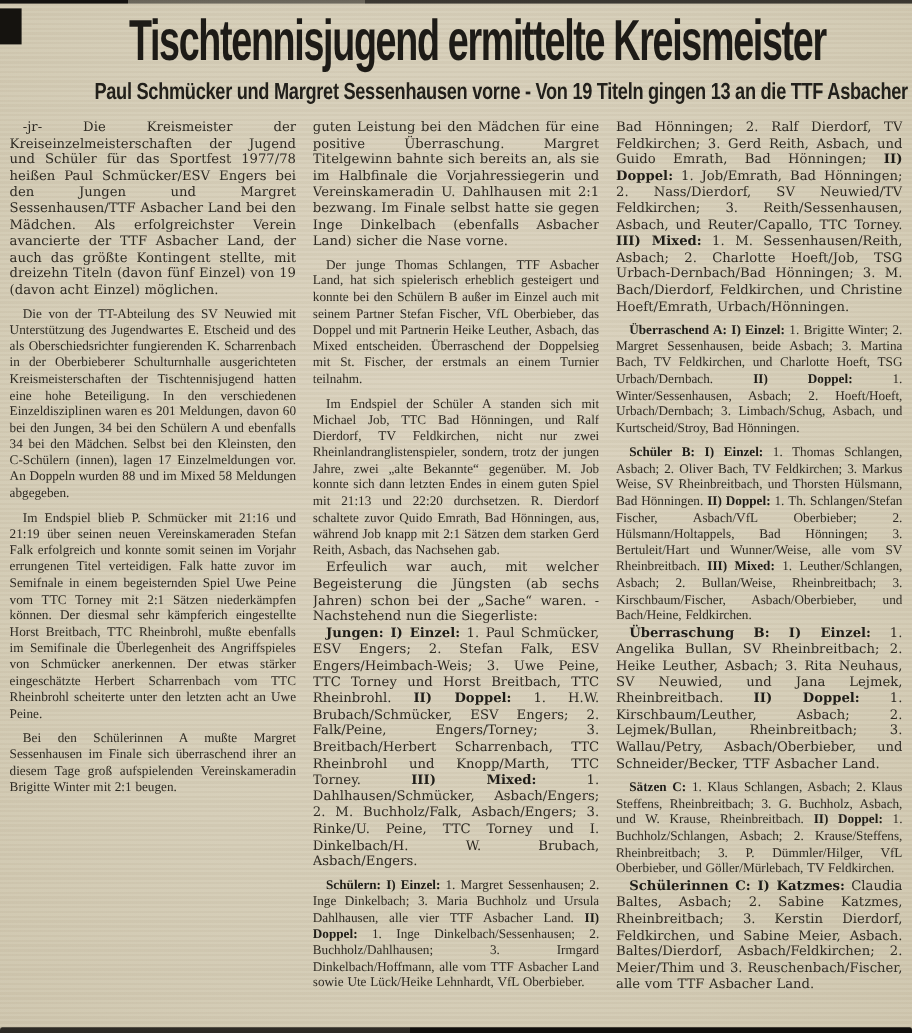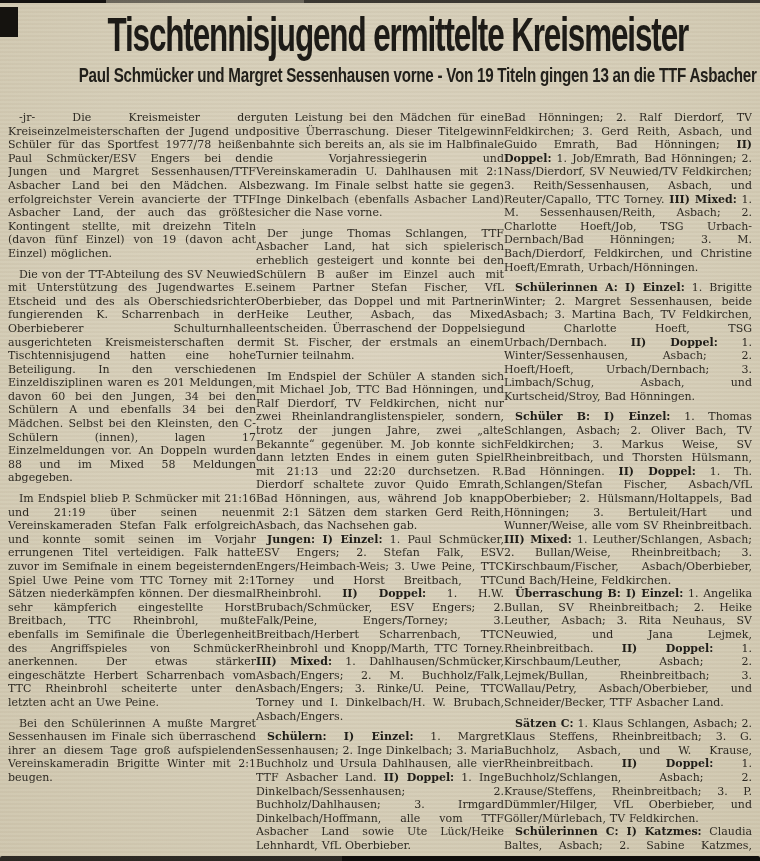--- a/index.html
+++ b/index.html
@@ -28,32 +28,32 @@
   .subhead-wrap{text-align:center;margin-top:5px;}
   .subheadline{
     display:inline-block;white-space:nowrap;
     font-family:"Liberation Sans", sans-serif;
     font-weight:bold;font-size:18.5px;letter-spacing:-0.3px;
     color:#22201b;
     transform:scale(0.82,1.05);transform-origin:50% 50%;
   }
   .columns{
     position:absolute;top:99px;left:8px;right:8px;bottom:7px;
-    display:flex;overflow:hidden;margin-top:12px;
+    display:flex;gap:14px;overflow:hidden;
   }
   .col{flex:1 1 0;overflow:hidden;}
   .para{
     margin:0;
     font-size:11px;line-height:13.6px;
     text-align:justify;text-justify:inter-word;
     hyphens:auto;-webkit-hyphens:auto;
     word-spacing:0.4px;
   }
   .para.indent{text-indent:11px;}
-  .para.gap{margin-top:7px;}
+  .para.gap{margin-top:7px;font-family:Liberation Serif, serif;}
   .para b{font-weight:bold;color:#1f1d18;}
 </style>
 </head>
 <body>
 
 <div class="page">
   <div class="edge-top"></div>
   <div class="corner-mark"></div>
 
   <div class="head-wrap">
@@ -65,29 +65,30 @@
   </div>
 
   <div class="columns">
     <div class="col">
         <p class="para indent">-jr- Die Kreismeister der Kreiseinzelmeisterschaften der Jugend und Schüler für das Sportfest 1977/78 heißen Paul Schmücker/ESV Engers bei den Jungen und Margret Sessenhausen/TTF Asbacher Land bei den Mädchen. Als erfolgreichster Verein avancierte der TTF Asbacher Land, der auch das größte Kontingent stellte, mit dreizehn Titeln (davon fünf Einzel) von 19 (davon acht Einzel) möglichen.</p>
         <p class="para indent gap">Die von der TT-Abteilung des SV Neuwied mit Unterstützung des Jugendwartes E. Etscheid und des als Oberschiedsrichter fungierenden K. Scharrenbach in der Oberbieberer Schulturnhalle ausgerichteten Kreismeisterschaften der Tischtennisjugend hatten eine hohe Beteiligung. In den verschiedenen Einzeldisziplinen waren es 201 Meldungen, davon 60 bei den Jungen, 34 bei den Schülern A und ebenfalls 34 bei den Mädchen. Selbst bei den Kleinsten, den C-Schülern (innen), lagen 17 Einzelmeldungen vor. An Doppeln wurden 88 und im Mixed 58 Meldungen abgegeben.</p>
         <p class="para indent gap">Im Endspiel blieb P. Schmücker mit 21:16 und 21:19 über seinen neuen Vereinskameraden Stefan Falk erfolgreich und konnte somit seinen im Vorjahr errungenen Titel verteidigen. Falk hatte zuvor im Semifnale in einem begeisternden Spiel Uwe Peine vom TTC Torney mit 2:1 Sätzen niederkämpfen können. Der diesmal sehr kämpferich eingestellte Horst Breitbach, TTC Rheinbrohl, mußte ebenfalls im Semifinale die Überlegenheit des Angriffspieles von Schmücker anerkennen. Der etwas stärker eingeschätzte Herbert Scharrenbach vom TTC Rheinbrohl scheiterte unter den letzten acht an Uwe Peine.</p>
         <p class="para indent gap">Bei den Schülerinnen A mußte Margret Sessenhausen im Finale sich überraschend ihrer an diesem Tage groß aufspielenden Vereinskameradin Brigitte Winter mit 2:1 beugen.</p>
       </div>
     <div class="col">
-        <p class="para">guten Leistung bei den Mädchen für eine positive Überraschung. Dieser Titelgewinn bahnte sich bereits an, als sie im Halbfinale die Vorjahressiegerin und Vereinskameradin U. Dahlhausen mit 2:1 bezwang. Im Finale selbst hatte sie gegen Inge Dinkelbach (ebenfalls Asbacher Land) sicher die Nase vorne.</p>
+        <p class="para">guten Leistung bei den Mädchen für eine positive Überraschung. Margret Titelgewinn bahnte sich bereits an, als sie im Halbfinale die Vorjahressiegerin und Vereinskameradin U. Dahlhausen mit 2:1 bezwang. Im Finale selbst hatte sie gegen Inge Dinkelbach (ebenfalls Asbacher Land) sicher die Nase vorne.</p>
         <p class="para indent gap">Der junge Thomas Schlangen, TTF Asbacher Land, hat sich spielerisch erheblich gesteigert und konnte bei den Schülern B außer im Einzel auch mit seinem Partner Stefan Fischer, VfL Oberbieber, das Doppel und mit Partnerin Heike Leuther, Asbach, das Mixed entscheiden. Überraschend der Doppelsieg mit St. Fischer, der erstmals an einem Turnier teilnahm.</p>
         <p class="para indent gap">Im Endspiel der Schüler A standen sich mit Michael Job, TTC Bad Hönningen, und Ralf Dierdorf, TV Feldkirchen, nicht nur zwei Rheinlandranglistenspieler, sondern, trotz der jungen Jahre, zwei „alte Bekannte“ gegenüber. M. Job konnte sich dann letzten Endes in einem guten Spiel mit 21:13 und 22:20 durchsetzen. R. Dierdorf schaltete zuvor Quido Emrath, Bad Hönningen, aus, während Job knapp mit 2:1 Sätzen dem starken Gerd Reith, Asbach, das Nachsehen gab.</p>
+        <p class="para indent">Erfeulich war auch, mit welcher Begeisterung die Jüngsten (ab sechs Jahren) schon bei der „Sache“ waren. - Nachstehend nun die Siegerliste:</p>
         <p class="para indent"><b>Jungen: I) Einzel:</b> 1. Paul Schmücker, ESV Engers; 2. Stefan Falk, ESV Engers/Heimbach-Weis; 3. Uwe Peine, TTC Torney und Horst Breitbach, TTC Rheinbrohl. <b>II) Doppel:</b> 1. H.W. Brubach/Schmücker, ESV Engers; 2. Falk/Peine, Engers/Torney; 3. Breitbach/Herbert Scharrenbach, TTC Rheinbrohl und Knopp/Marth, TTC Torney. <b>III) Mixed:</b> 1. Dahlhausen/Schmücker, Asbach/Engers; 2. M. Buchholz/Falk, Asbach/Engers; 3. Rinke/U. Peine, TTC Torney und I. Dinkelbach/H. W. Brubach, Asbach/Engers.</p>
         <p class="para indent gap"><b>Schülern: I) Einzel:</b> 1. Margret Sessenhausen; 2. Inge Dinkelbach; 3. Maria Buchholz und Ursula Dahlhausen, alle vier TTF Asbacher Land. <b>II) Doppel:</b> 1. Inge Dinkelbach/Sessenhausen; 2. Buchholz/Dahlhausen; 3. Irmgard Dinkelbach/Hoffmann, alle vom TTF Asbacher Land sowie Ute Lück/Heike Lehnhardt, VfL Oberbieber.</p>
       </div>
     <div class="col">
         <p class="para">Bad Hönningen; 2. Ralf Dierdorf, TV Feldkirchen; 3. Gerd Reith, Asbach, und Guido Emrath, Bad Hönningen; <b>II) Doppel:</b> 1. Job/Emrath, Bad Hönningen; 2. Nass/Dierdorf, SV Neuwied/TV Feldkirchen; 3. Reith/Sessenhausen, Asbach, und Reuter/Capallo, TTC Torney. <b>III) Mixed:</b> 1. M. Sessenhausen/Reith, Asbach; 2. Charlotte Hoeft/Job, TSG Urbach-Dernbach/Bad Hönningen; 3. M. Bach/Dierdorf, Feldkirchen, und Christine Hoeft/Emrath, Urbach/Hönningen.</p>
-        <p class="para indent gap"><b>Schülerinnen A: I) Einzel:</b> 1. Brigitte Winter; 2. Margret Sessenhausen, beide Asbach; 3. Martina Bach, TV Feldkirchen, und Charlotte Hoeft, TSG Urbach/Dernbach. <b>II) Doppel:</b> 1. Winter/Sessenhausen, Asbach; 2. Hoeft/Hoeft, Urbach/Dernbach; 3. Limbach/Schug, Asbach, und Kurtscheid/Stroy, Bad Hönningen.</p>
+        <p class="para indent gap"><b>Überraschend A: I) Einzel:</b> 1. Brigitte Winter; 2. Margret Sessenhausen, beide Asbach; 3. Martina Bach, TV Feldkirchen, und Charlotte Hoeft, TSG Urbach/Dernbach. <b>II) Doppel:</b> 1. Winter/Sessenhausen, Asbach; 2. Hoeft/Hoeft, Urbach/Dernbach; 3. Limbach/Schug, Asbach, und Kurtscheid/Stroy, Bad Hönningen.</p>
         <p class="para indent gap"><b>Schüler B: I) Einzel:</b> 1. Thomas Schlangen, Asbach; 2. Oliver Bach, TV Feldkirchen; 3. Markus Weise, SV Rheinbreitbach, und Thorsten Hülsmann, Bad Hönningen. <b>II) Doppel:</b> 1. Th. Schlangen/Stefan Fischer, Asbach/VfL Oberbieber; 2. Hülsmann/Holtappels, Bad Hönningen; 3. Bertuleit/Hart und Wunner/Weise, alle vom SV Rheinbreitbach. <b>III) Mixed:</b> 1. Leuther/Schlangen, Asbach; 2. Bullan/Weise, Rheinbreitbach; 3. Kirschbaum/Fischer, Asbach/Oberbieber, und Bach/Heine, Feldkirchen.</p>
         <p class="para indent"><b>Überraschung B: I) Einzel:</b> 1. Angelika Bullan, SV Rheinbreitbach; 2. Heike Leuther, Asbach; 3. Rita Neuhaus, SV Neuwied, und Jana Lejmek, Rheinbreitbach. <b>II) Doppel:</b> 1. Kirschbaum/Leuther, Asbach; 2. Lejmek/Bullan, Rheinbreitbach; 3. Wallau/Petry, Asbach/Oberbieber, und Schneider/Becker, TTF Asbacher Land.</p>
         <p class="para indent gap"><b>Sätzen C:</b> 1. Klaus Schlangen, Asbach; 2. Klaus Steffens, Rheinbreitbach; 3. G. Buchholz, Asbach, und W. Krause, Rheinbreitbach. <b>II) Doppel:</b> 1. Buchholz/Schlangen, Asbach; 2. Krause/Steffens, Rheinbreitbach; 3. P. Dümmler/Hilger, VfL Oberbieber, und Göller/Mürlebach, TV Feldkirchen.</p>
         <p class="para indent"><b>Schülerinnen C: I) Katzmes:</b> Claudia Baltes, Asbach; 2. Sabine Katzmes, Rheinbreitbach; 3. Kerstin Dierdorf, Feldkirchen, und Sabine Meier, Asbach.  Baltes/Dierdorf, Asbach/Feldkirchen; 2. Meier/Thim und 3. Reuschenbach/Fischer, alle vom TTF Asbacher Land.</p>
       </div>
   </div>
 
   <div class="edge-bottom"></div>
 </div>
 

